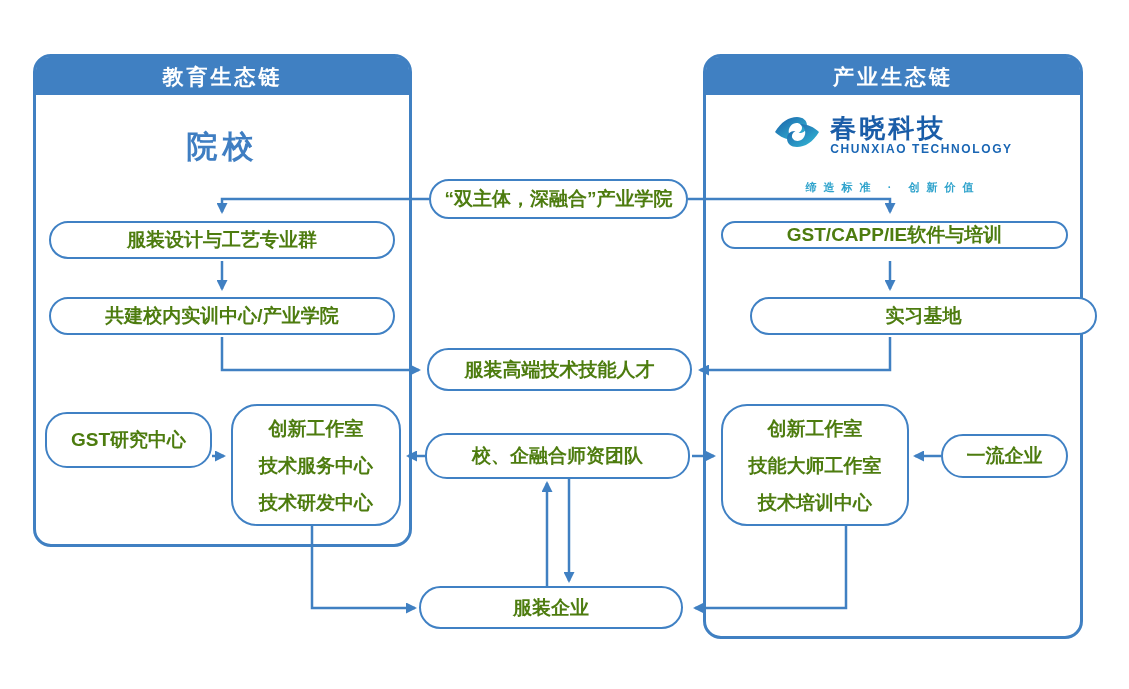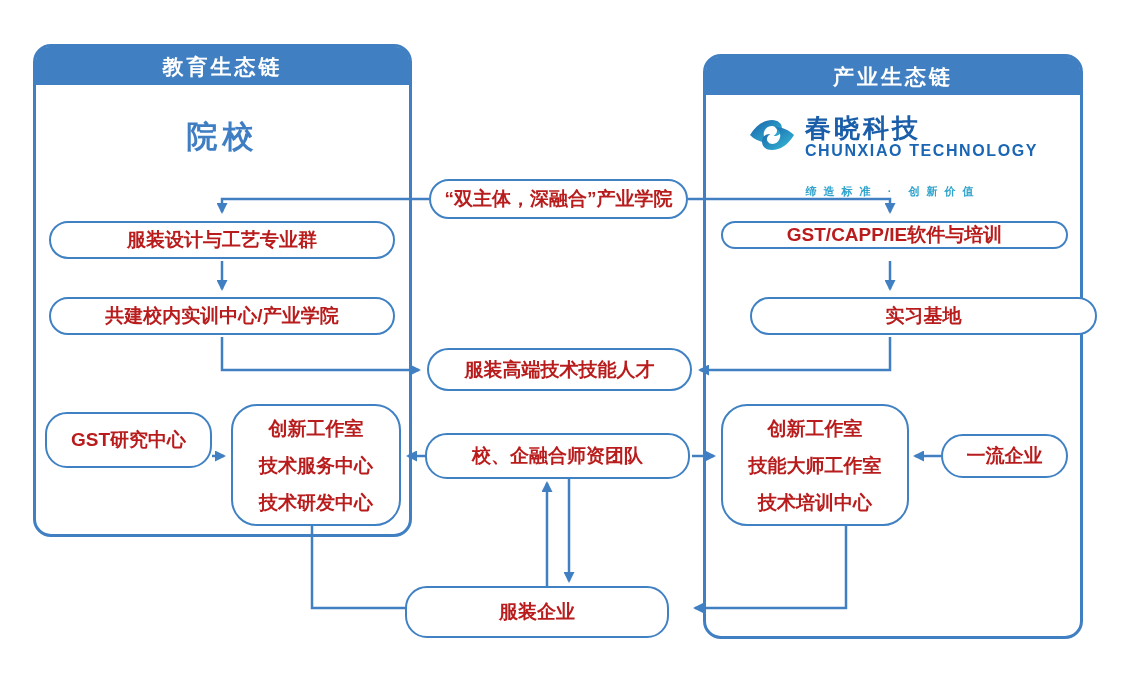--- a/index.html
+++ b/index.html
@@ -37,21 +37,21 @@
     text-align:center;
     font-size:31px;
     font-weight:bold;
     letter-spacing:5px;
     color:#3F7EC2;
   }
   .pill, .node-box {
     position:absolute;
     background:#ffffff;
     border:2.5px solid #4081C4;
-    color:#b91c1c;
+    color:#4d7c0f;
     font-weight:bold;
     display:flex;
     align-items:center;
     justify-content:center;
     text-align:left;
     font-size:19px;
     z-index:3;
   }
   .pill { border-radius:22px; }
   .node-box {
@@ -69,51 +69,51 @@
   .conn { stroke:#4080C2; stroke-width:2.5; fill:none; }
   
   .logo-wrap {
     margin-top:16px;
     display:flex;
     flex-direction:column;
     align-items:center;
   }
   .logo-row {
     display:flex;
-    align-items:center;
+    align-items:flex-start;
     gap:9px;
   }
   .logo-texts { display:flex; flex-direction:column; align-items:flex-start; }
   .logo-name {
     font-size:26px;
     font-weight:bold;
     color:#1A5DA8;
     letter-spacing:3px;
     line-height:28px;
   }
   .logo-name-en {
-    font-size:16px;
+    font-size:12px;
     font-weight:bold;
     color:#1A66B4;
     letter-spacing:1.6px;
   }
   .logo-tagline {
     margin-top:24px;
     font-size:11px;
     font-weight:bold;
     color:#2FA3CC;
     letter-spacing:7px;
   }
 </style>
 </head>
 <body>
 
 <div class="canvas">
 
-  <div class="panel" style="left:33px; top:44px; width:379px; height:493px;">
+  <div class="panel" style="left:33px; top:54px; width:379px; height:493px;">
     <div class="panel-header">教育生态链</div>
     <div class="panel-title">院校</div>
   </div>
 
   <div class="panel" style="left:703px; top:54px; width:380px; height:585px;">
     <div class="panel-header">产业生态链</div>
     <div class="logo-wrap">
       <div class="logo-row">
         <span>
           <svg width="48" height="36" viewBox="0 0 48 34">
@@ -172,15 +172,15 @@
   <div class="node-box" style="left:721px; top:396px; width:188px; height:122px;">
     <span>创新工作室</span>
     <span>技能大师工作室</span>
     <span>技术培训中心</span>
   </div>
   <div class="pill" style="left:941px; top:434px; width:127px; height:44px;">一流企业</div>
 
   <div class="pill" style="left:429px; top:179px; width:259px; height:40px;">“双主体，深融合”产业学院</div>
   <div class="pill" style="left:427px; top:348px; width:265px; height:43px;">服装高端技术技能人才</div>
   <div class="pill" style="left:425px; top:433px; width:265px; height:46px;">校、企融合师资团队</div>
-  <div class="pill" style="left:405px; top:586px; width:264px; height:52px;">服装企业</div>
+  <div class="pill" style="left:419px; top:586px; width:264px; height:43px;">服装企业</div>
 
 </div>
 
 </body></html>

